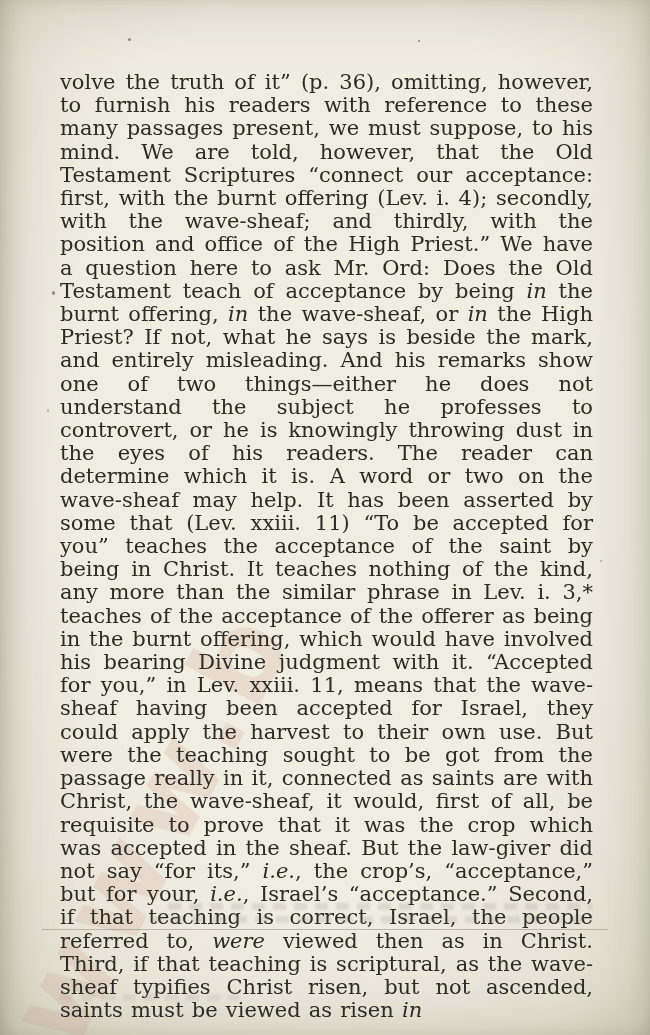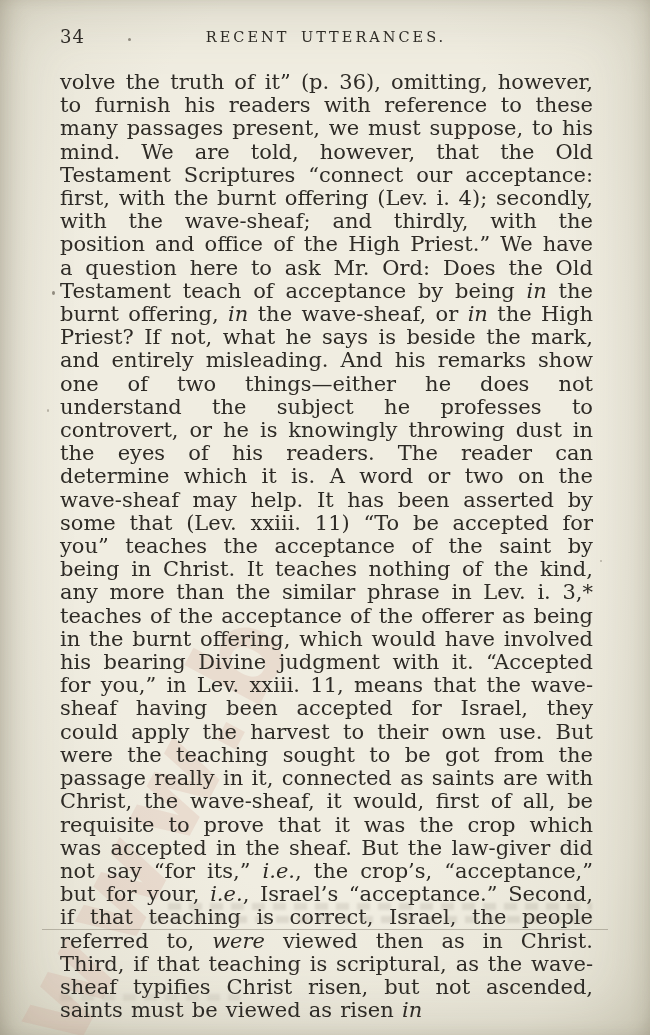--- a/index.html
+++ b/index.html
@@ -45,24 +45,20 @@
   .sp4{left:47px;top:409px;width:2px;height:3px;opacity:.6;}
   .sp5{left:600px;top:560px;width:2px;height:2px;opacity:.6;}
 </style>
 </head>
 <body>
 
 <div class="page">
 
   <div class="watermark">www.b</div>
 
-  <div class="header-row">
-    <span class="page-number">34</span>
-    <span class="running-header">RECENT UTTERANCES.</span>
-  </div>
 
   <div class="body-text"><span>volve the truth of it” (p. 36), omitting, however, to furnish his readers with reference to these many passages present, we must suppose, to his mind.  We are told, however, that the Old Testament Scriptures “connect our acceptance: first, with the burnt offering (Lev. i. 4); secondly, with the wave-sheaf; and thirdly, with the position and office of the High Priest.”  We have a question here to ask Mr. Ord: Does the Old Testament teach of acceptance by being </span><span class="it">in</span><span> the burnt offering, </span><span class="it">in</span><span> the wave-sheaf, or </span><span class="it">in</span><span> the High Priest?  If not, what he says is beside the mark, and entirely misleading.  And his remarks show one of two things—either he does not understand the subject he professes to controvert, or he is knowingly throwing dust in the eyes of his readers.  The reader can determine which it is.  A word or two on the wave-sheaf may help.  It has been asserted by some that (Lev. xxiii. 11) “To be accepted for you” teaches the acceptance of the saint by being in Christ.  It teaches nothing of the kind, any more than the similar phrase in Lev. i. 3,* teaches of the acceptance of the offerer as being in the burnt offering, which would have involved his bearing Divine judgment with it.  “Accepted for you,” in Lev. xxiii. 11, means that the wave-sheaf having been accepted for Israel, they could apply the harvest to their own use.  But were the teaching sought to be got from the passage really in it, connected as saints are with Christ, the wave-sheaf, it would, first of all, be requisite to prove that it was the crop which was accepted in the sheaf.  But the law-giver did not say “for its,” </span><span class="it">i.e.</span><span>, the crop’s, “acceptance,” but for your, </span><span class="it">i.e.</span><span>, Israel’s “acceptance.”  Second, if that teaching is correct, Israel, the people referred to, </span><span class="it">were</span><span> viewed then as in Christ.  Third, if that teaching is scriptural, as the wave-sheaf typifies Christ risen, but not ascended, saints must be viewed as risen </span><span class="it">in</span></div>
 
   <div class="show-through st-line st-1"></div>
   <div class="show-through st-line st-2"></div>
   <div class="show-through st-line st-3"></div>
 
   <div class="footnote-rule"></div>
 
 

